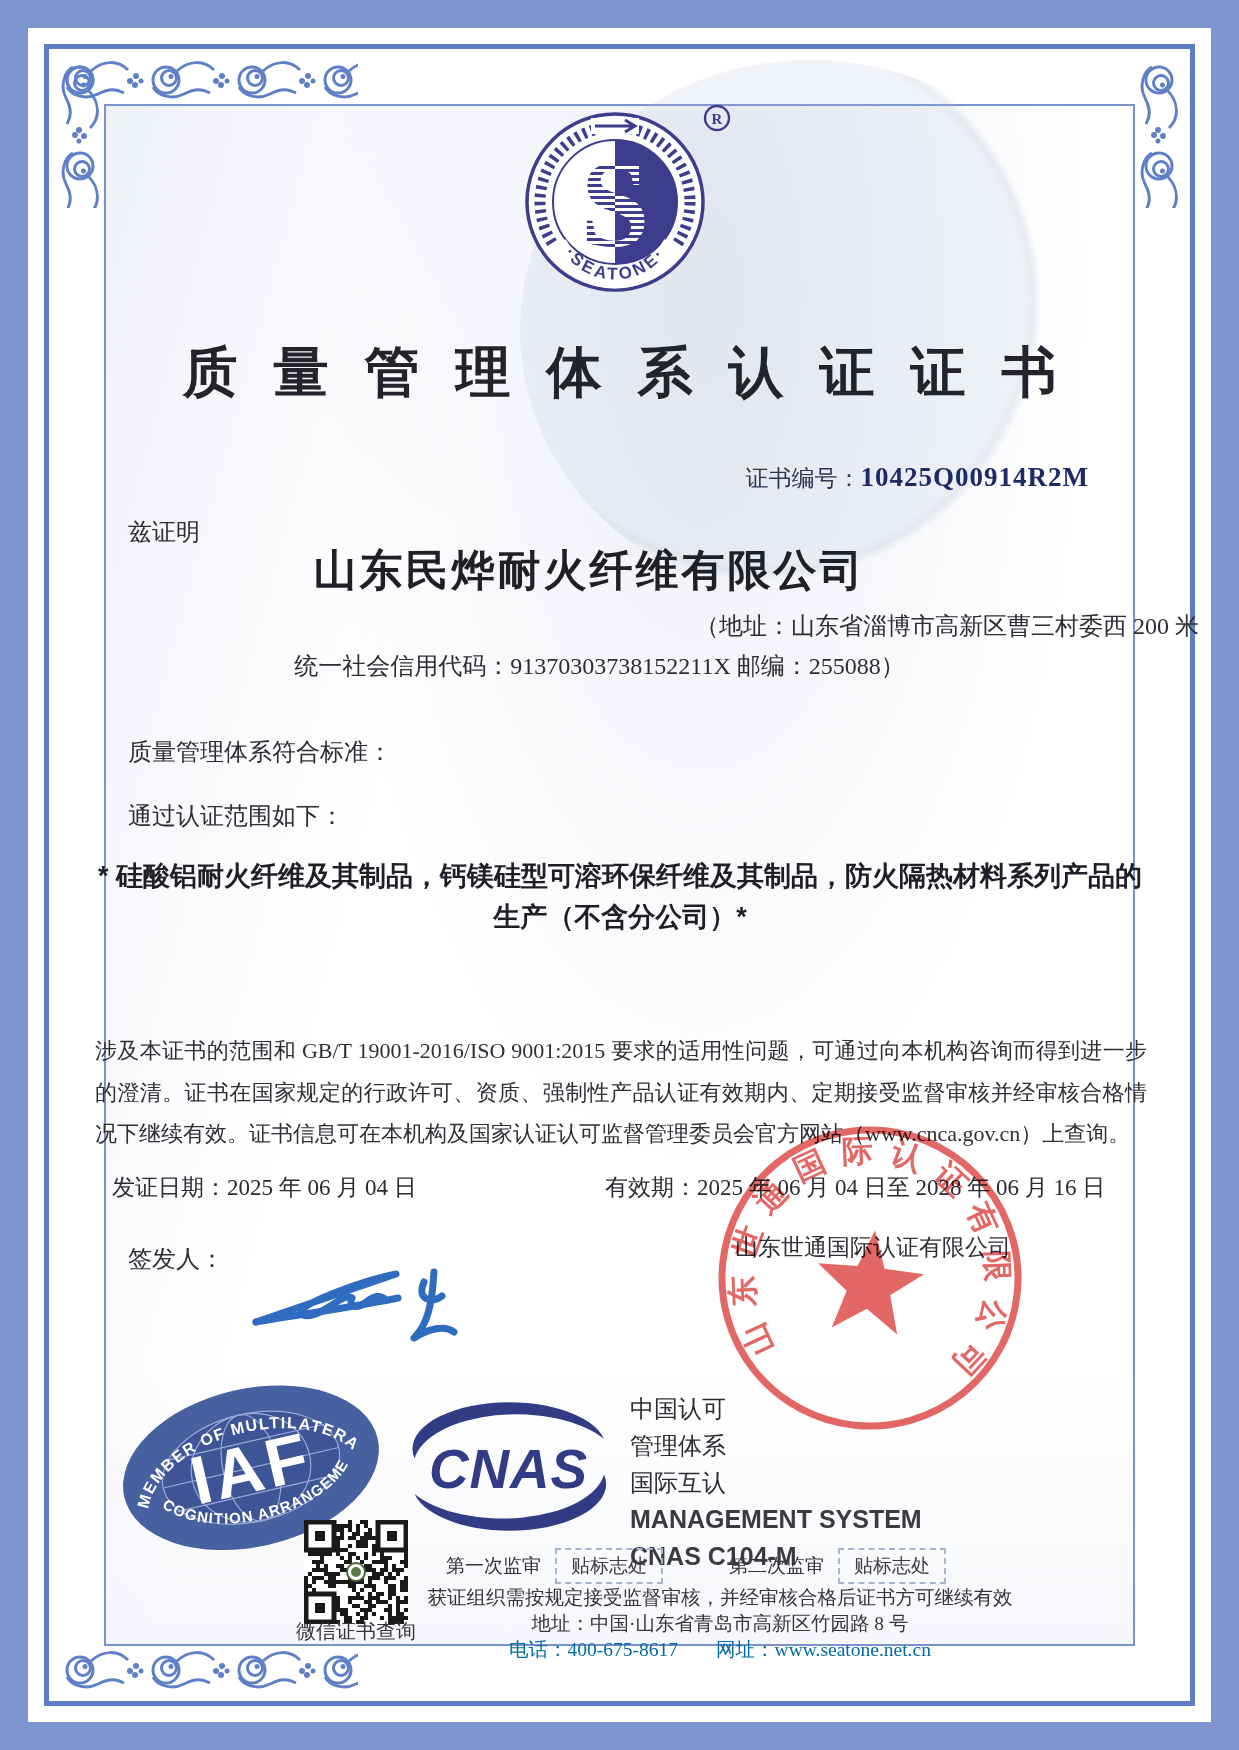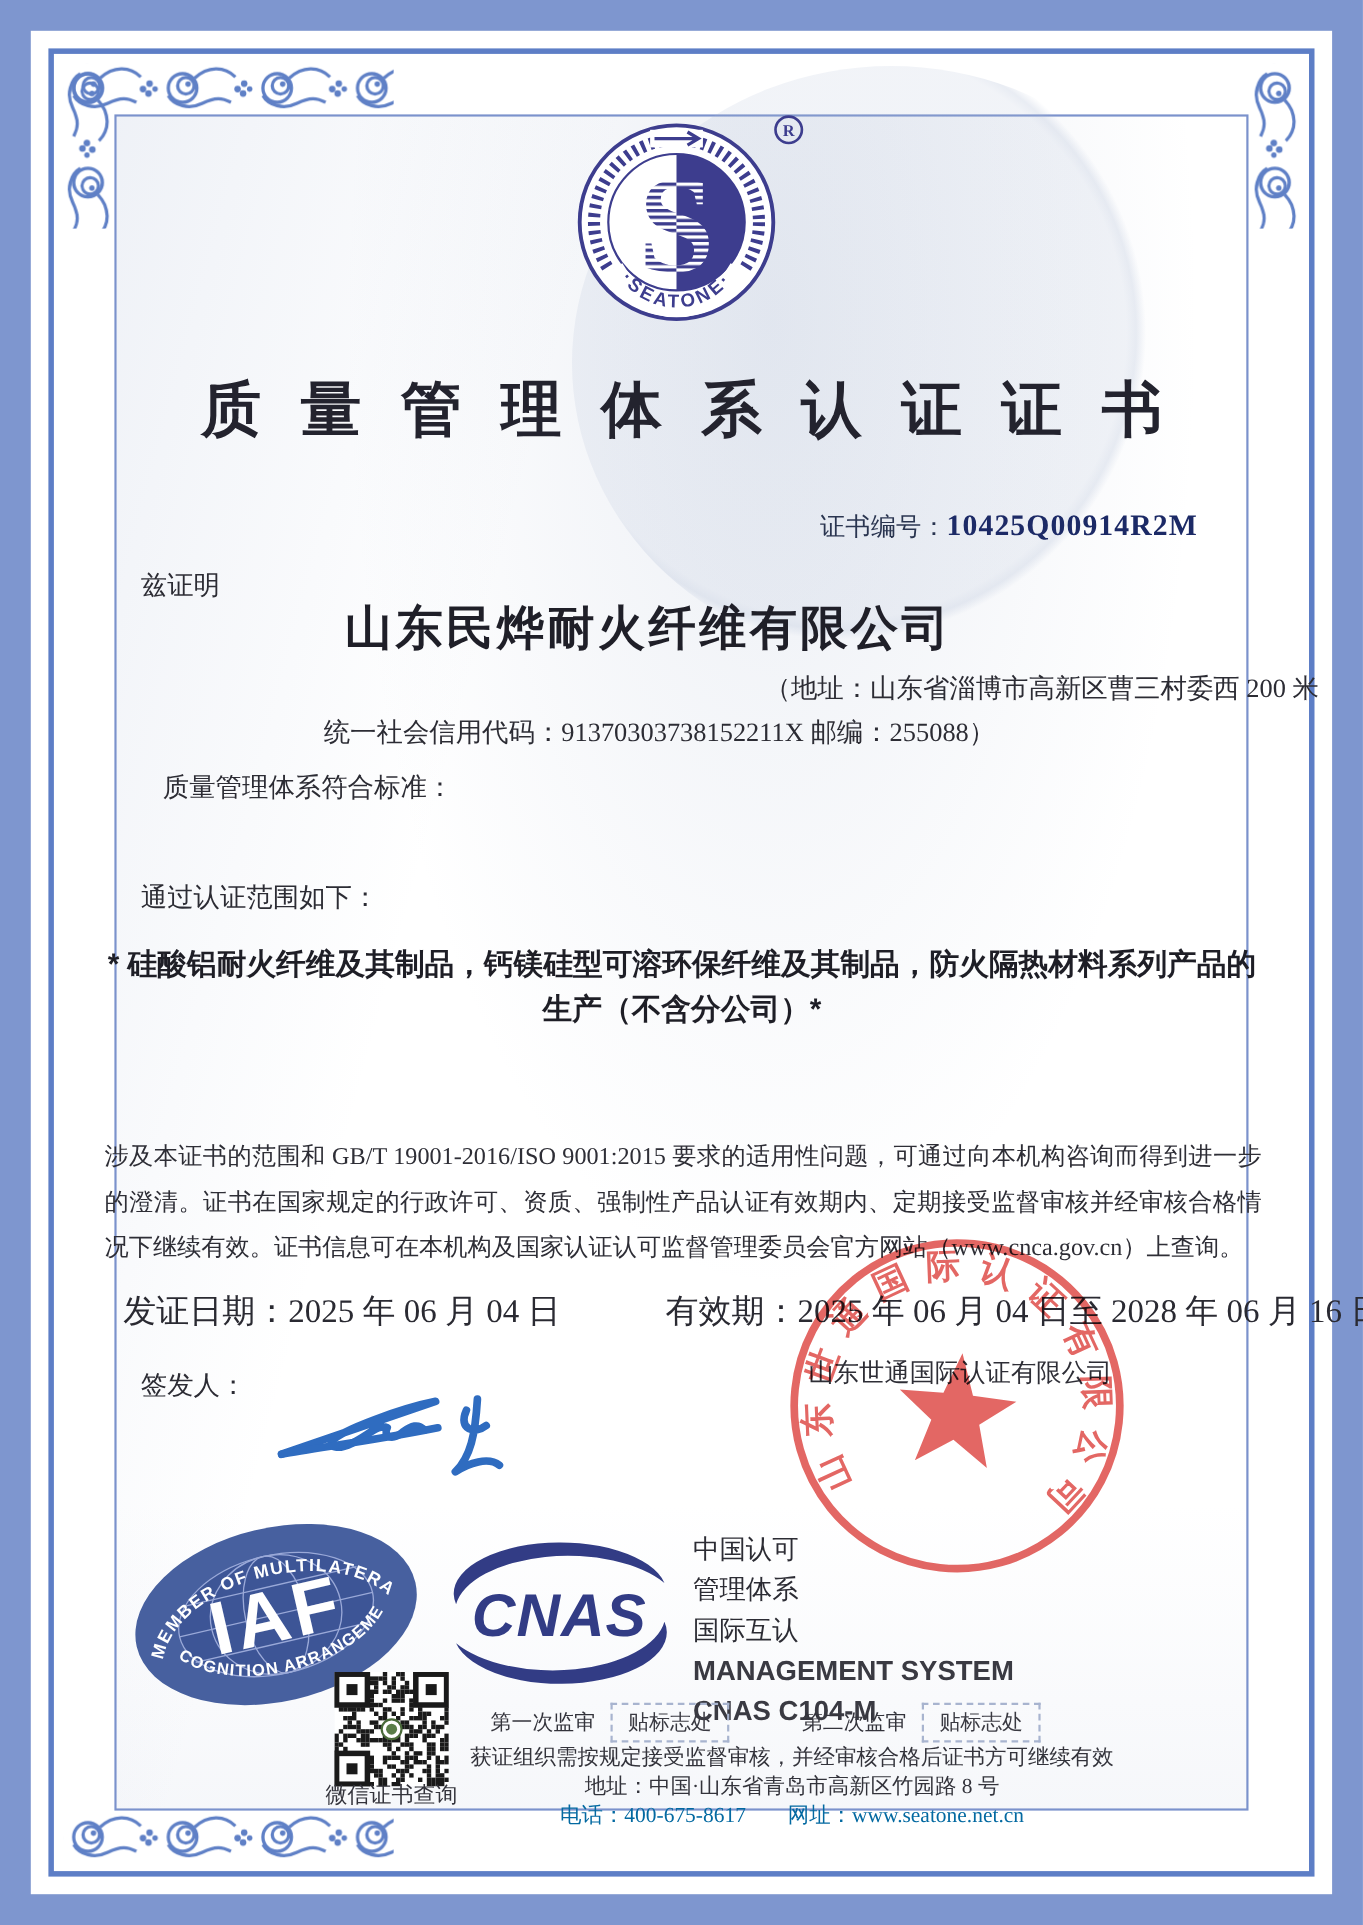--- a/index.html
+++ b/index.html
@@ -32,29 +32,29 @@
   .title{left:0; right:0; top:336px; text-align:center; font-size:55px; font-weight:bold;
     letter-spacing:36px; text-indent:36px; color:#23232e;}
   .certno{top:462px; left:0; right:150px; text-align:right; font-size:23px; color:#2a3550; white-space:nowrap;}
   .certno b{font-size:27px; color:#1c2a66; letter-spacing:1px; font-weight:bold;}
   .label{font-size:24px; color:#2c2c34;}
   .certify{left:128px; top:516px;}
   .company{left:0; right:60px; top:542px; text-align:center; font-size:43px; font-weight:bold;
     color:#1f1f28; font-family:"Liberation Sans","DejaVu Sans",sans-serif; letter-spacing:3px;}
   .addr{left:0; right:40px; text-align:center; font-size:24px; color:#2c2c34;}
   .addr1{top:610px;text-align:right;} .addr2{top:650px;}
-  .stdlabel{left:128px; top:700px;margin-left:20px;}
+  .stdlabel{left:128px; top:736px;}
   .standard{left:0; right:60px; top:738px; text-align:center; font-size:39px; color:#5a6488;
     font-family:"Liberation Sans","DejaVu Sans",sans-serif; letter-spacing:1px;}
   .scopelabel{left:128px; top:800px;}
   .scope{left:95px; width:1050px; top:856px; text-align:center; font-size:27px; font-weight:bold;
     line-height:41px; color:#1e1e26; font-family:"Liberation Sans","DejaVu Sans",sans-serif;}
   .disclaimer{left:95px; width:1052px; top:1030px; font-size:22px; line-height:41.5px;
     text-align:justify; color:#2e2e36;}
-  .dateline{top:1172px; font-size:30px; color:#2a2a32; white-space:nowrap;}
+  .dateline{top:1172px; font-size:23px; color:#2a2a32; white-space:nowrap;}
   .issue{left:112px;} .valid{left:605px;}
   .signer{left:128px; top:1243px;}
   .issuer{left:735px; top:1232px; font-size:23px; color:#2e2e36; white-space:nowrap;}
   
   .cnas-block{left:630px; top:1390px; font-size:24px; line-height:37px; color:#2c2c34;
     font-family:"Liberation Sans","DejaVu Sans",sans-serif;}
   .cnas-block .en{font-weight:bold; font-size:25px; color:#3a3a42;}
   .qr-caption{left:288px; top:1618px; width:136px; text-align:center; font-size:20px; color:#33333b;}
   .audit-row{left:446px; top:1548px; width:560px; display:flex; align-items:center; gap:14px;
     font-size:19px; color:#33333b; white-space:nowrap;}

